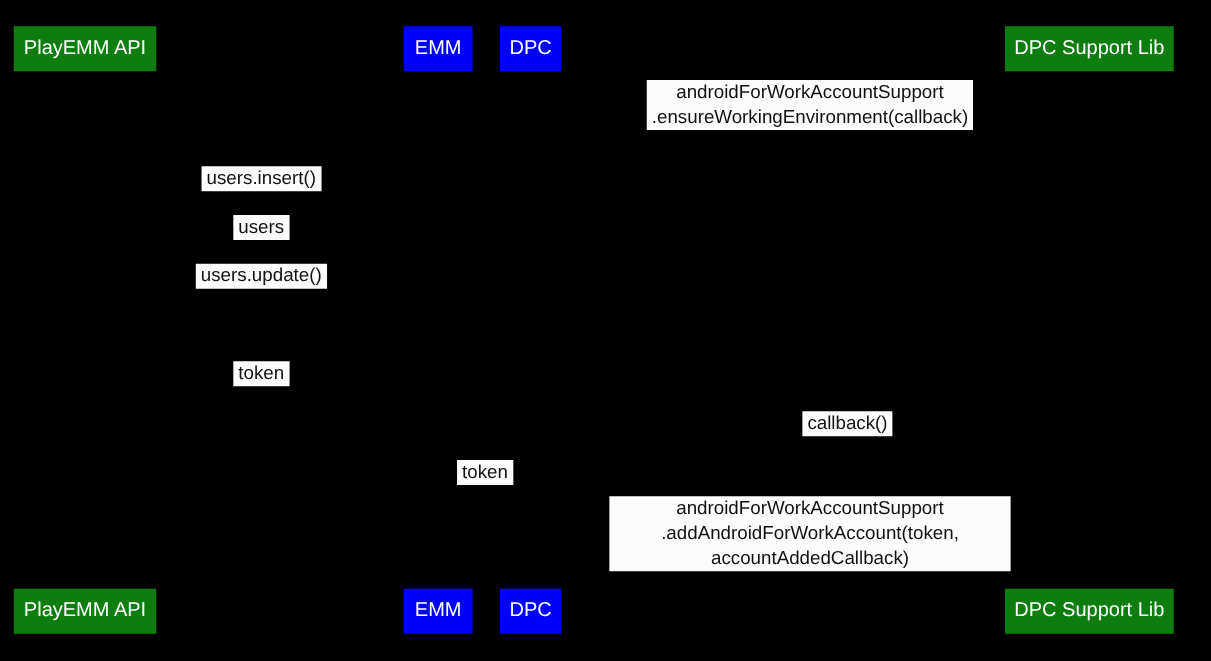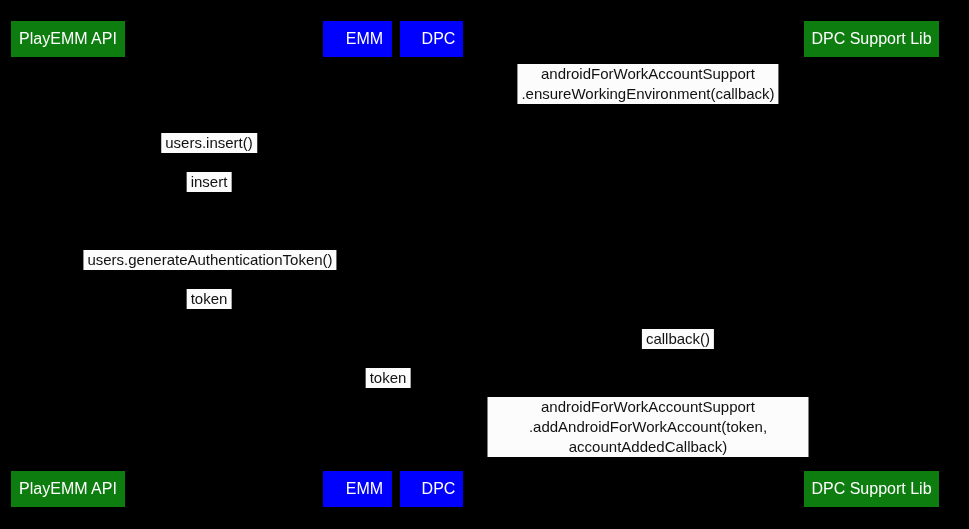--- a/index.html
+++ b/index.html
@@ -20,21 +20,21 @@
     position: absolute;
     height: 36px;
     display: flex;
     align-items: center;
     justify-content: center;
     color: var(--actor_text, #ffffff);
     font-size: 16px;
     white-space: nowrap;
   }
   .actor.green { background: var(--actor_green, #0e7d10); }
-  .actor.blue  { background: var(--actor_blue, #0000ff); padding-left: 14px; }
+  .actor.blue  { background: var(--actor_blue, #0000ff); }
   .msg {
     position: absolute;
     transform: translateX(-50%);
     background: var(--label_bg, #fcfcfc);
     color: var(--label_text, #111111);
     font-size: 15px;
     line-height: 20px;
     padding: 0 4px;
     text-align: center;
     white-space: pre-line;
@@ -54,22 +54,22 @@
   <div class="actor blue" style="left:400px; top:21px; width:49px;">
     <span>DPC</span>
   </div>
   <div class="actor green" style="left:804px; top:21px; width:135px;">
     <span>DPC Support Lib</span>
   </div>
 
   <div class="msg" style="left:648px; top:64px;">androidForWorkAccountSupport
 .ensureWorkingEnvironment(callback)</div>
   <div class="msg" style="left:209px; top:133px;text-align:center;">users.insert()</div>
-  <div class="msg" style="left:209px; top:172px;">insert</div>
-  <div class="msg" style="left:210px; top:250px;">users.generateAuthenticationToken()</div>
+  <div class="msg" style="left:209px; top:172px;">users</div>
+  <div class="msg" style="left:209px; top:211px;">users.update()</div>
   <div class="msg" style="left:209px; top:289px;">token</div>
   <div class="msg" style="left:649px; top:329px;margin-left:29px;">callback()</div>
   <div class="msg" style="left:388px; top:368px;">token</div>
   <div class="msg" style="left:648px; top:397px;">androidForWorkAccountSupport
 .addAndroidForWorkAccount(token, accountAddedCallback)</div>
 
   <div class="actor green" style="left:11px; top:471px; width:114px;">
     <span>PlayEMM API</span>
   </div>
   <div class="actor blue" style="left:323px; top:471px; width:55px;">

